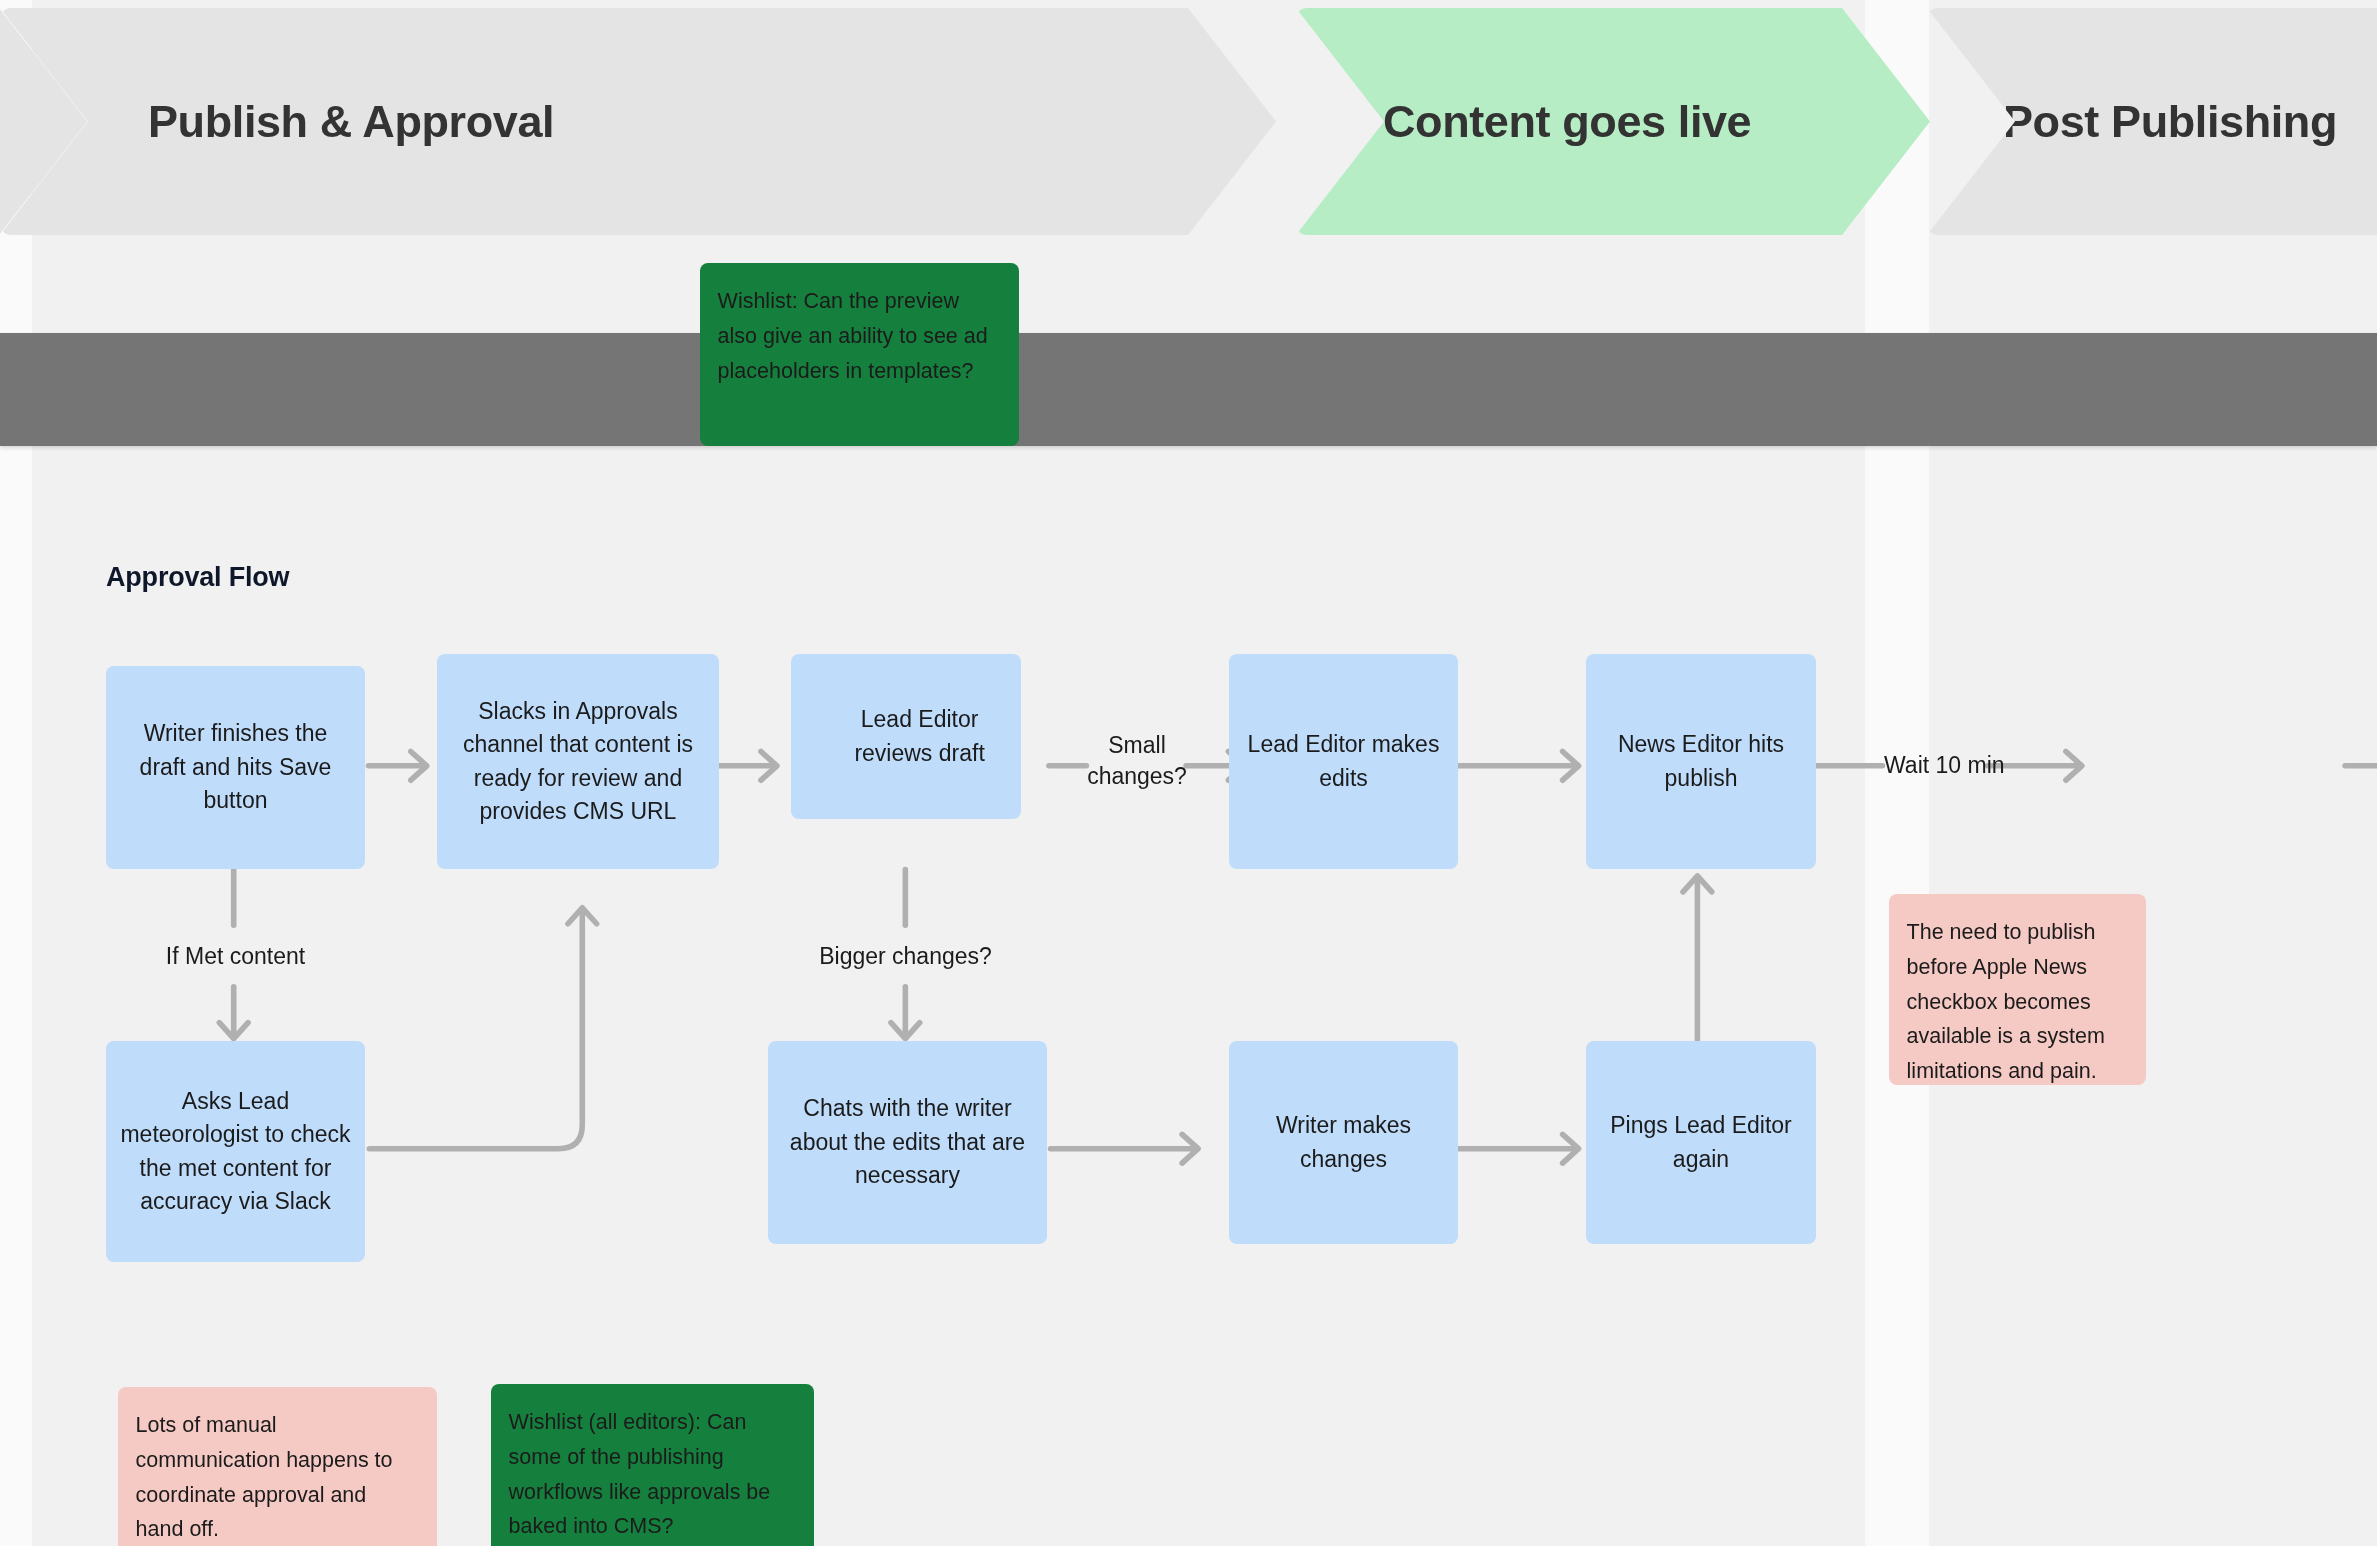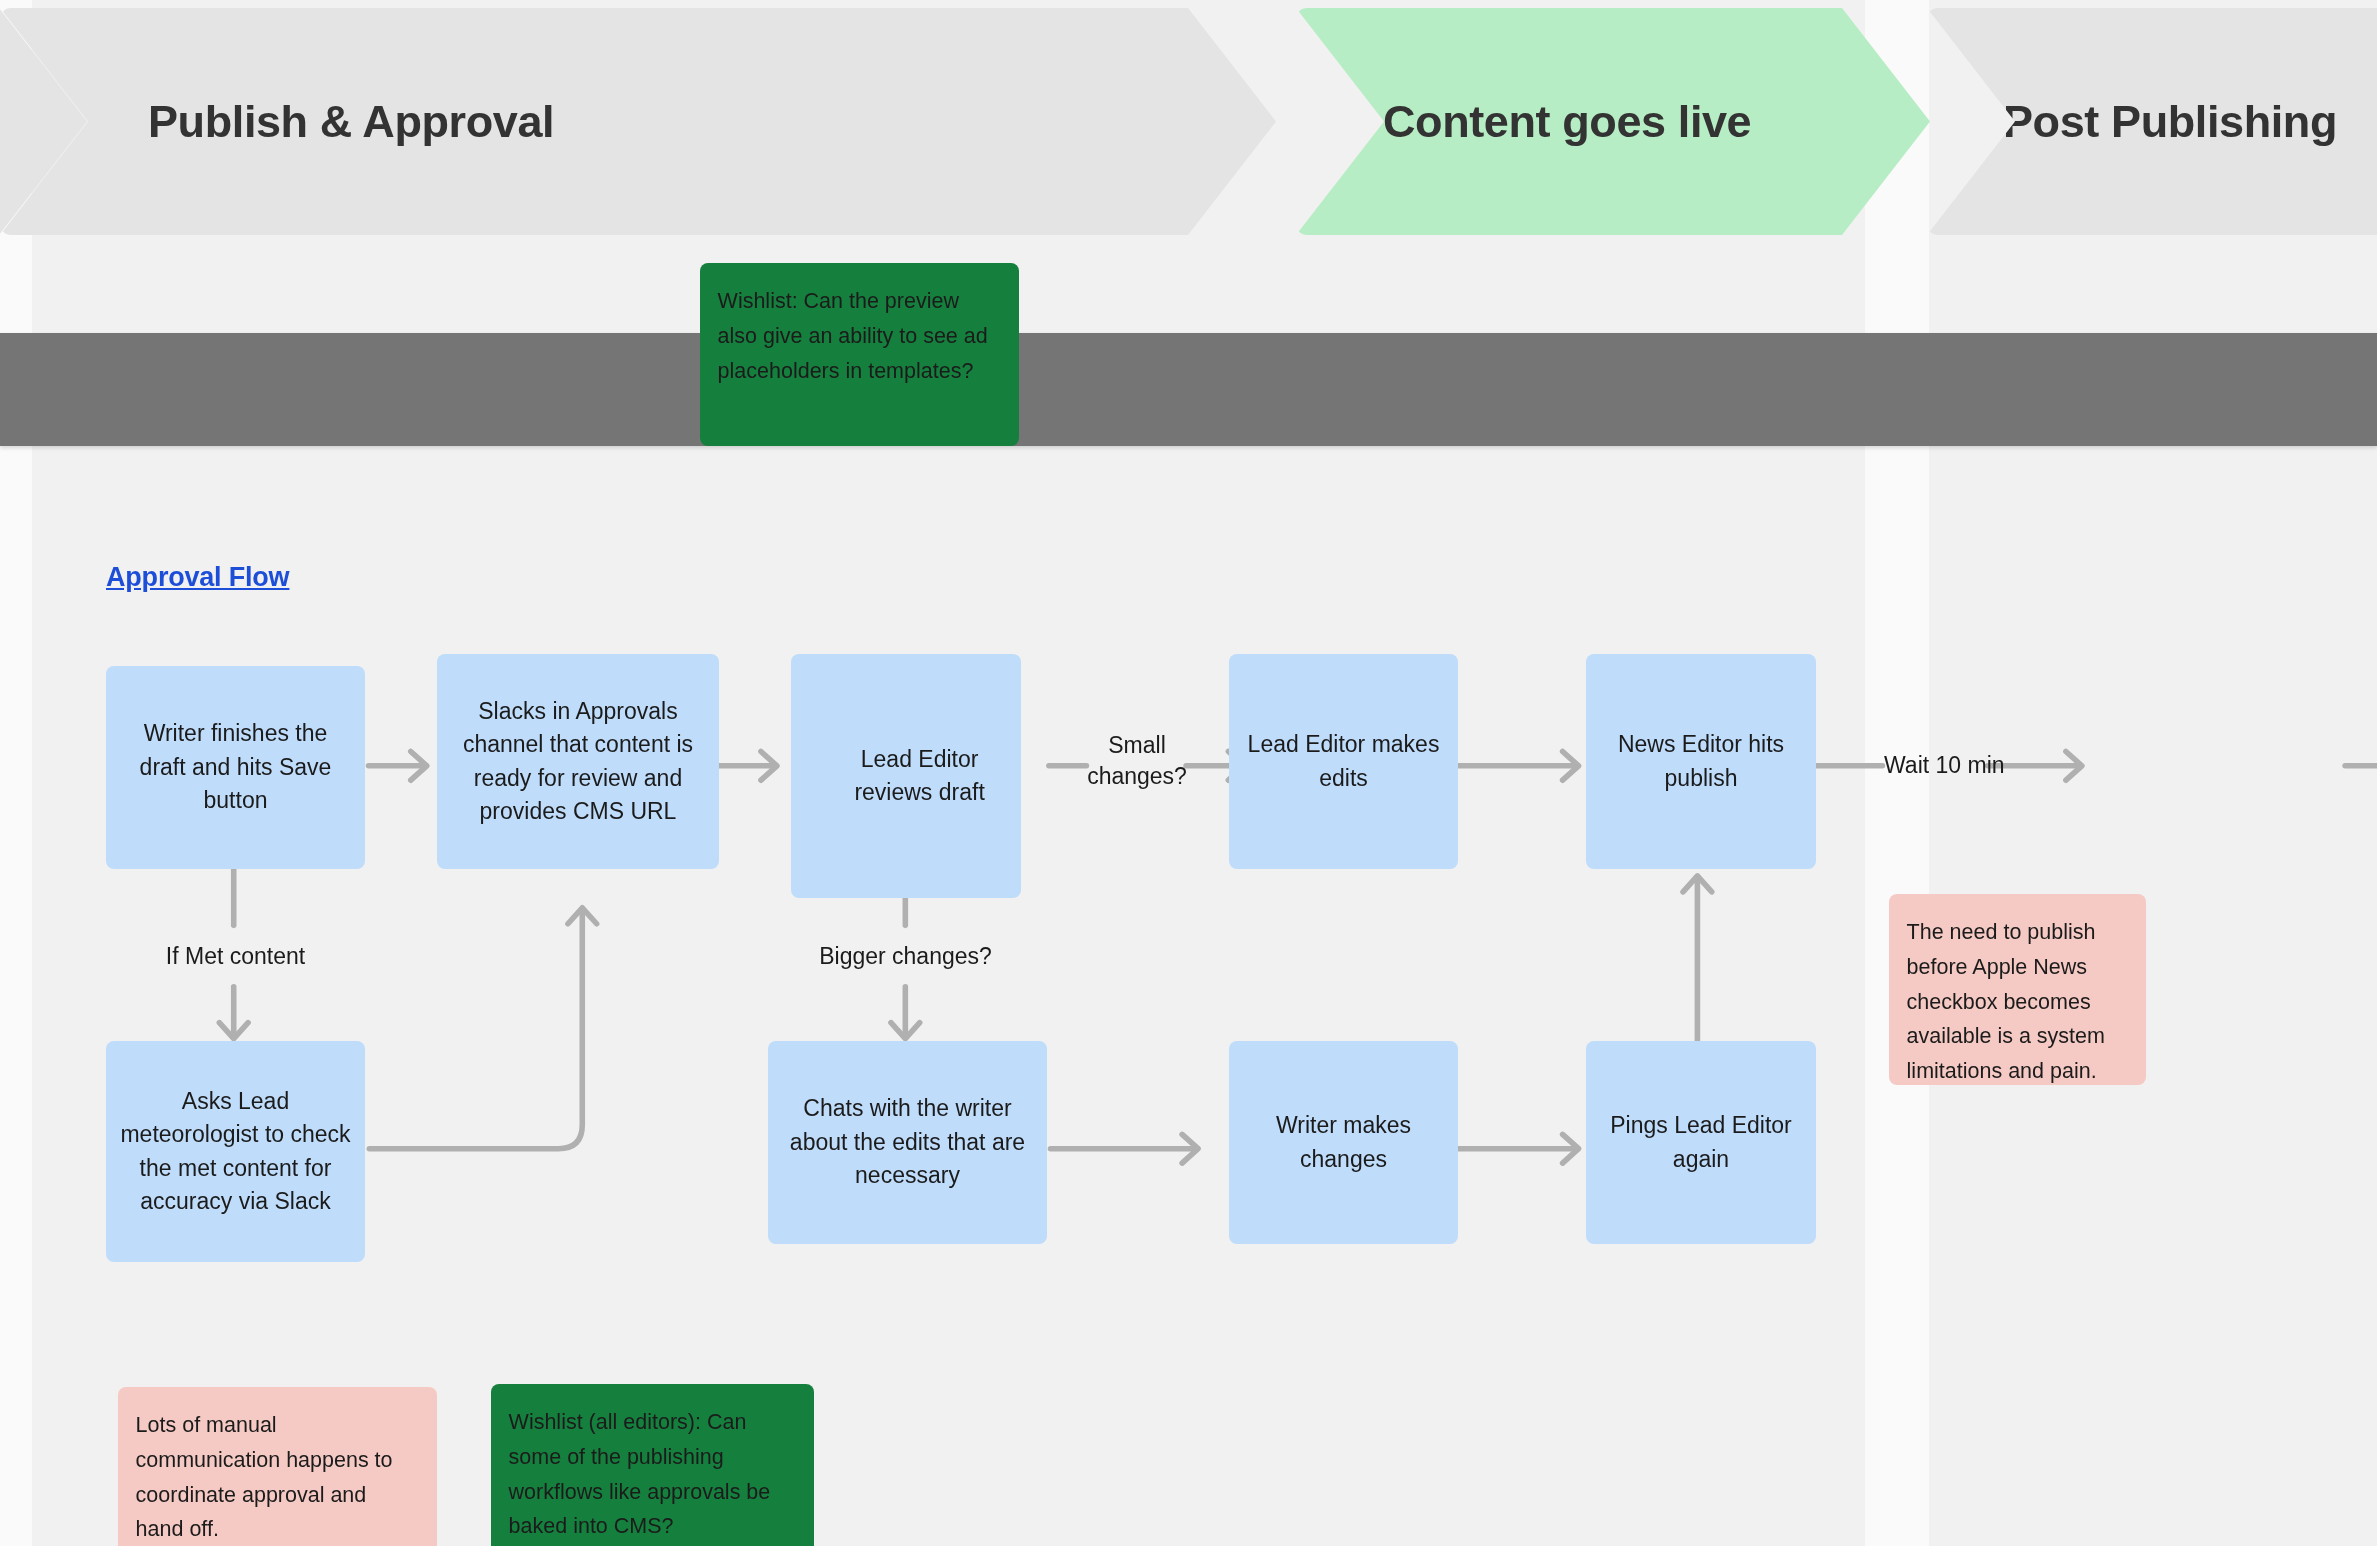--- a/index.html
+++ b/index.html
@@ -30,23 +30,22 @@
 
   
   .grayband{
     position:absolute;left:0;width:2377px;height:113px;
     background:#757575;
     box-shadow:0 2.4px 4px rgba(0,0,0,0.14);
   }
 
   
   .section-title{
-    position:absolute;font-size:27px;font-weight:bold;color:#1d4ed8;
+    position:absolute;font-size:27px;font-weight:bold;color:#0f172a;
     letter-spacing:-0.2px;
-    text-decoration:underline;
   }
 
   
   .node{
     position:absolute;
     background:#bfdcfb;
     border-radius:8px;
     display:flex;align-items:center;justify-content:center;
     text-align:center;
     color:#1b1b1b;
@@ -161,21 +160,21 @@
   </svg>
 
   <div class="node" style="left:106px;top:666px;width:259px;height:203px;">
     <span>Writer finishes the draft and hits Save button</span>
   </div>
 
   <div class="node" style="left:437px;top:654px;width:282px;height:215px;">
     <span>Slacks in Approvals channel that content is ready for review and provides CMS URL</span>
   </div>
 
-  <div class="node" style="left:791px;top:654px;width:230px;height:244px;padding-left:40px;">
+  <div class="node" style="left:791px;top:654px;width:230px;height:165px;padding-left:40px;">
     <span>Lead Editor reviews draft</span>
   </div>
 
   <div class="node" style="left:1229px;top:654px;width:229px;height:215px;">
     <span>Lead Editor makes edits</span>
   </div>
 
   <div class="node" style="left:1586px;top:654px;width:230px;height:215px;">
     <span>News Editor hits publish</span>
   </div>

